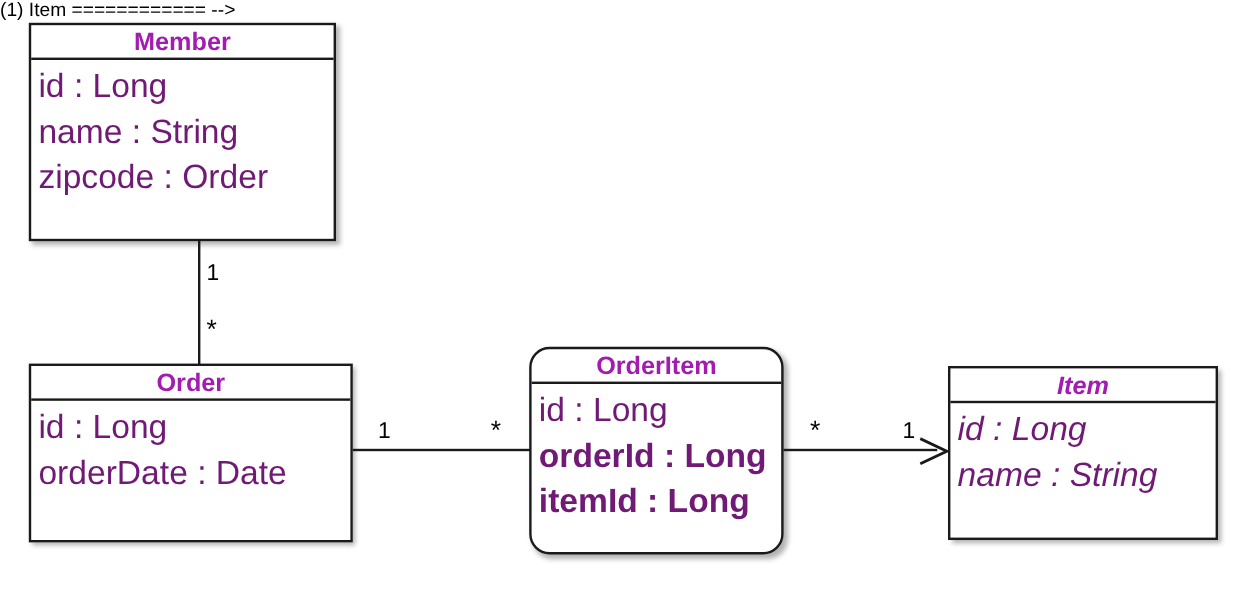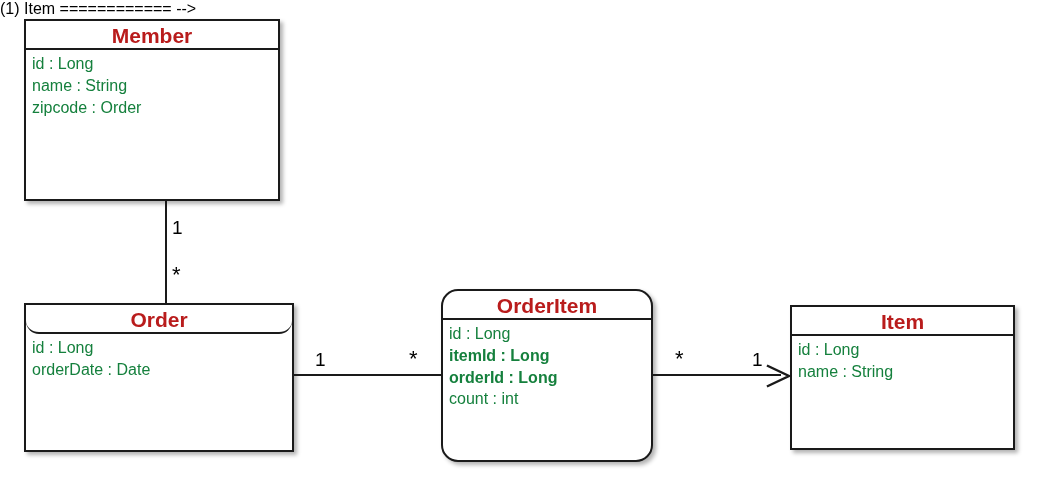--- a/index.html
+++ b/index.html
@@ -26,34 +26,34 @@
     background: #ffffff;
     border: 2px solid #1a1a1a;
     box-shadow: 3px 3px 4px rgba(0,0,0,0.30);
   }
   .uml-class-name {
     box-sizing: border-box;
     text-align: center;
     font-weight: bold;
     font-size: 21px;
     line-height: 1;
-    color: #b91c1c;
+    color: #a21caf;
     border-bottom: 2px solid #1a1a1a;
     padding: 4px 4px 6px 4px;
     white-space: nowrap;
     overflow: hidden;
   }
   .uml-attrs {
     box-sizing: border-box;
     padding: 3px 0 4px 6px;
   }
   .uml-attr {
-    font-size: 16px;
+    font-size: 28px;
     line-height: 1.36;
-    color: #15803d;
+    color: #701a75;
     white-space: nowrap;
   }
   .uml-attr.fk {
     font-weight: bold;
   }
 
   
   .conn-line-v {
     position: absolute;
     width: 2px;
@@ -89,40 +89,39 @@
     <div class="uml-class-name" style="height:29px;">Member</div>
     <div class="uml-attrs">
       <div class="uml-attr">id : Long</div>
       <div class="uml-attr">name : String</div>
       <div class="uml-attr">zipcode : Order</div>
     </div>
   </div>
 
   
   <div class="uml-class" style="left:24px; top:303px; width:270px; height:149px;">
-    <div class="uml-class-name" style="height:29px;border-radius:13px;">Order</div>
+    <div class="uml-class-name" style="height:29px;">Order</div>
     <div class="uml-attrs">
       <div class="uml-attr">id : Long</div>
       <div class="uml-attr">orderDate : Date</div>
     </div>
   </div>
 
   
   <div class="uml-class" style="left:441px; top:289px; width:212px; height:173px;border-radius:17px;">
     <div class="uml-class-name" style="height:29px;">OrderItem</div>
     <div class="uml-attrs">
       <div class="uml-attr">id : Long</div>
+      <div class="uml-attr fk">orderId : Long</div>
       <div class="uml-attr fk">itemId : Long</div>
-      <div class="uml-attr fk">orderId : Long</div>
-      <div class="uml-attr">count : int</div>
     </div>
   </div>
 
   
-  <div class="uml-class" style="left:790px; top:305px; width:225px; height:145px;">
+  <div class="uml-class" style="left:790px; top:305px; width:225px; height:145px;font-style:italic;">
     <div class="uml-class-name" style="height:29px;">Item</div>
     <div class="uml-attrs">
       <div class="uml-attr">id : Long</div>
       <div class="uml-attr">name : String</div>
     </div>
   </div>
 
   
   <div class="conn-line-v" style="left:165px; top:200px; height:104px;"></div>
   <div class="mult-label" style="left:172px; top:218px;">1</div>

